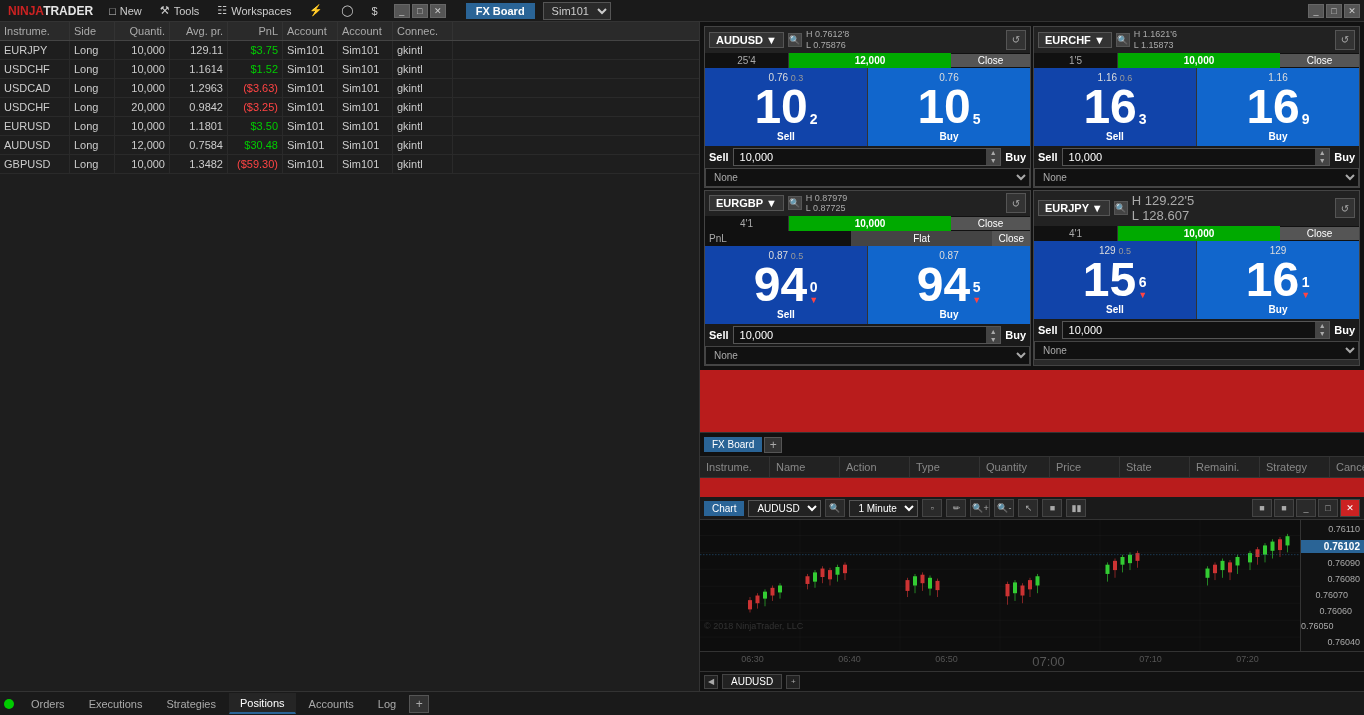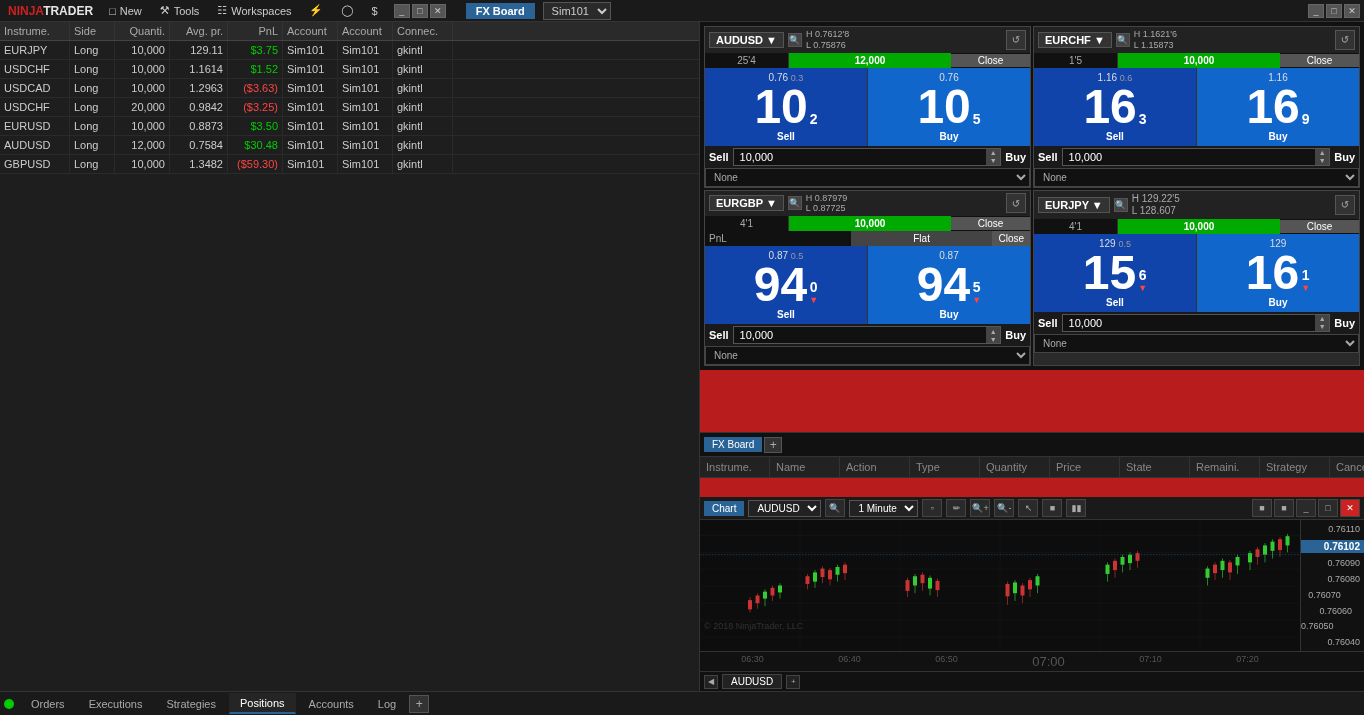--- a/index.html
+++ b/index.html
@@ -173,21 +173,21 @@
     <div class="td col-avgprice">0.9842</div>
     <div class="td col-pnl negative">($3.25)</div>
     <div class="td col-account1">Sim101</div>
     <div class="td col-account2">Sim101</div>
     <div class="td col-connection">gkintl</div>
   </div>
           <div class="table-row">
     <div class="td col-instrument">EURUSD</div>
     <div class="td col-side">Long</div>
     <div class="td col-quantity">10,000</div>
-    <div class="td col-avgprice">0.8873</div>
+    <div class="td col-avgprice">1.1801</div>
     <div class="td col-pnl positive">$3.50</div>
     <div class="td col-account1">Sim101</div>
     <div class="td col-account2">Sim101</div>
     <div class="td col-connection">gkintl</div>
   </div>
           <div class="table-row">
     <div class="td col-instrument">AUDUSD</div>
     <div class="td col-side">Long</div>
     <div class="td col-quantity">12,000</div>
     <div class="td col-avgprice">0.7584</div>
@@ -385,21 +385,21 @@
     <div>
       <select style="background:#111; border:1px solid #444; color:#aaa; font-size:10px; padding:2px 4px; width:100%;">
         <option>None</option>
       </select>
     </div>
   </div>
           <div class="fx-tile">
     <div class="fx-tile-header">
       <div class="fx-tile-symbol">EURJPY ▼</div>
       <div class="fx-tile-search">🔍</div>
-      <div class="fx-tile-hl" style="font-size:10px; white-space:pre; line-height:1.2;">H 129.22'5<br>L 128.607</div>
+      <div class="fx-tile-hl" style="font-size:13px; white-space:pre; line-height:1.2;">H 129.22'5<br>L 128.607</div>
       <div class="fx-tile-refresh">↺</div>
     </div>
     <div style="display:flex; background:#111;">
       <div style="flex:1; text-align:center; font-size:10px; color:#aaa; padding:2px; border-right:1px solid #333;">4'1</div>
       <div style="flex:2; background:#00aa00; text-align:center; font-size:10px; color:#fff; padding:2px; font-weight:bold;">10,000</div>
       <div style="flex:1; text-align:center;">
         <button style="background:#555; color:#fff; font-size:10px; padding:1px 4px; border:none; cursor:pointer; width:100%;">Close</button>
       </div>
     </div>
 
@@ -595,21 +595,21 @@
             <line x1="0" y1="45" x2="1200" y2="45" stroke="#2a6496" stroke-width="0.8" stroke-dasharray="3,3"></line>
           </svg>
           <div class="chart-watermark">© 2018 NinjaTrader, LLC</div>
         </div>
 
         <div style="width:64px; background:#111; border-left:1px solid #333; display:flex; flex-direction:column; justify-content:space-between; padding:4px 0; font-size:9px;">
           <div style="color:#aaa; text-align:right; padding-right:4px;">0.76110</div>
           <div style="background:#2a6496; color:white; font-size:10px; padding:1px 4px; text-align:right; font-weight:bold;">0.76102</div>
           <div style="color:#aaa; text-align:right; padding-right:4px;">0.76090</div>
           <div style="color:#aaa; text-align:right; padding-right:4px;">0.76080</div>
-          <div style="color:#aaa; text-align:center; padding-right:16px;">0.76070</div>
+          <div style="color:#aaa; text-align:right; padding-right:16px;">0.76070</div>
           <div style="color:#aaa; text-align:right; padding-right:12px;">0.76060</div>
           <div style="color:#aaa; text-align:left; padding-right:4px;">0.76050</div>
           <div style="color:#aaa; text-align:right; padding-right:4px;">0.76040</div>
         </div>
       </div>
 
       <div style="display:flex; background:#111; border-top:1px solid #333; height:20px; align-items:center; padding:0 4px;">
         <div style="flex:1; display:flex; justify-content:space-around;">
           <div style="font-size:9px; color:#555;">06:30</div>
           <div style="font-size:9px; color:#555;">06:40</div>

